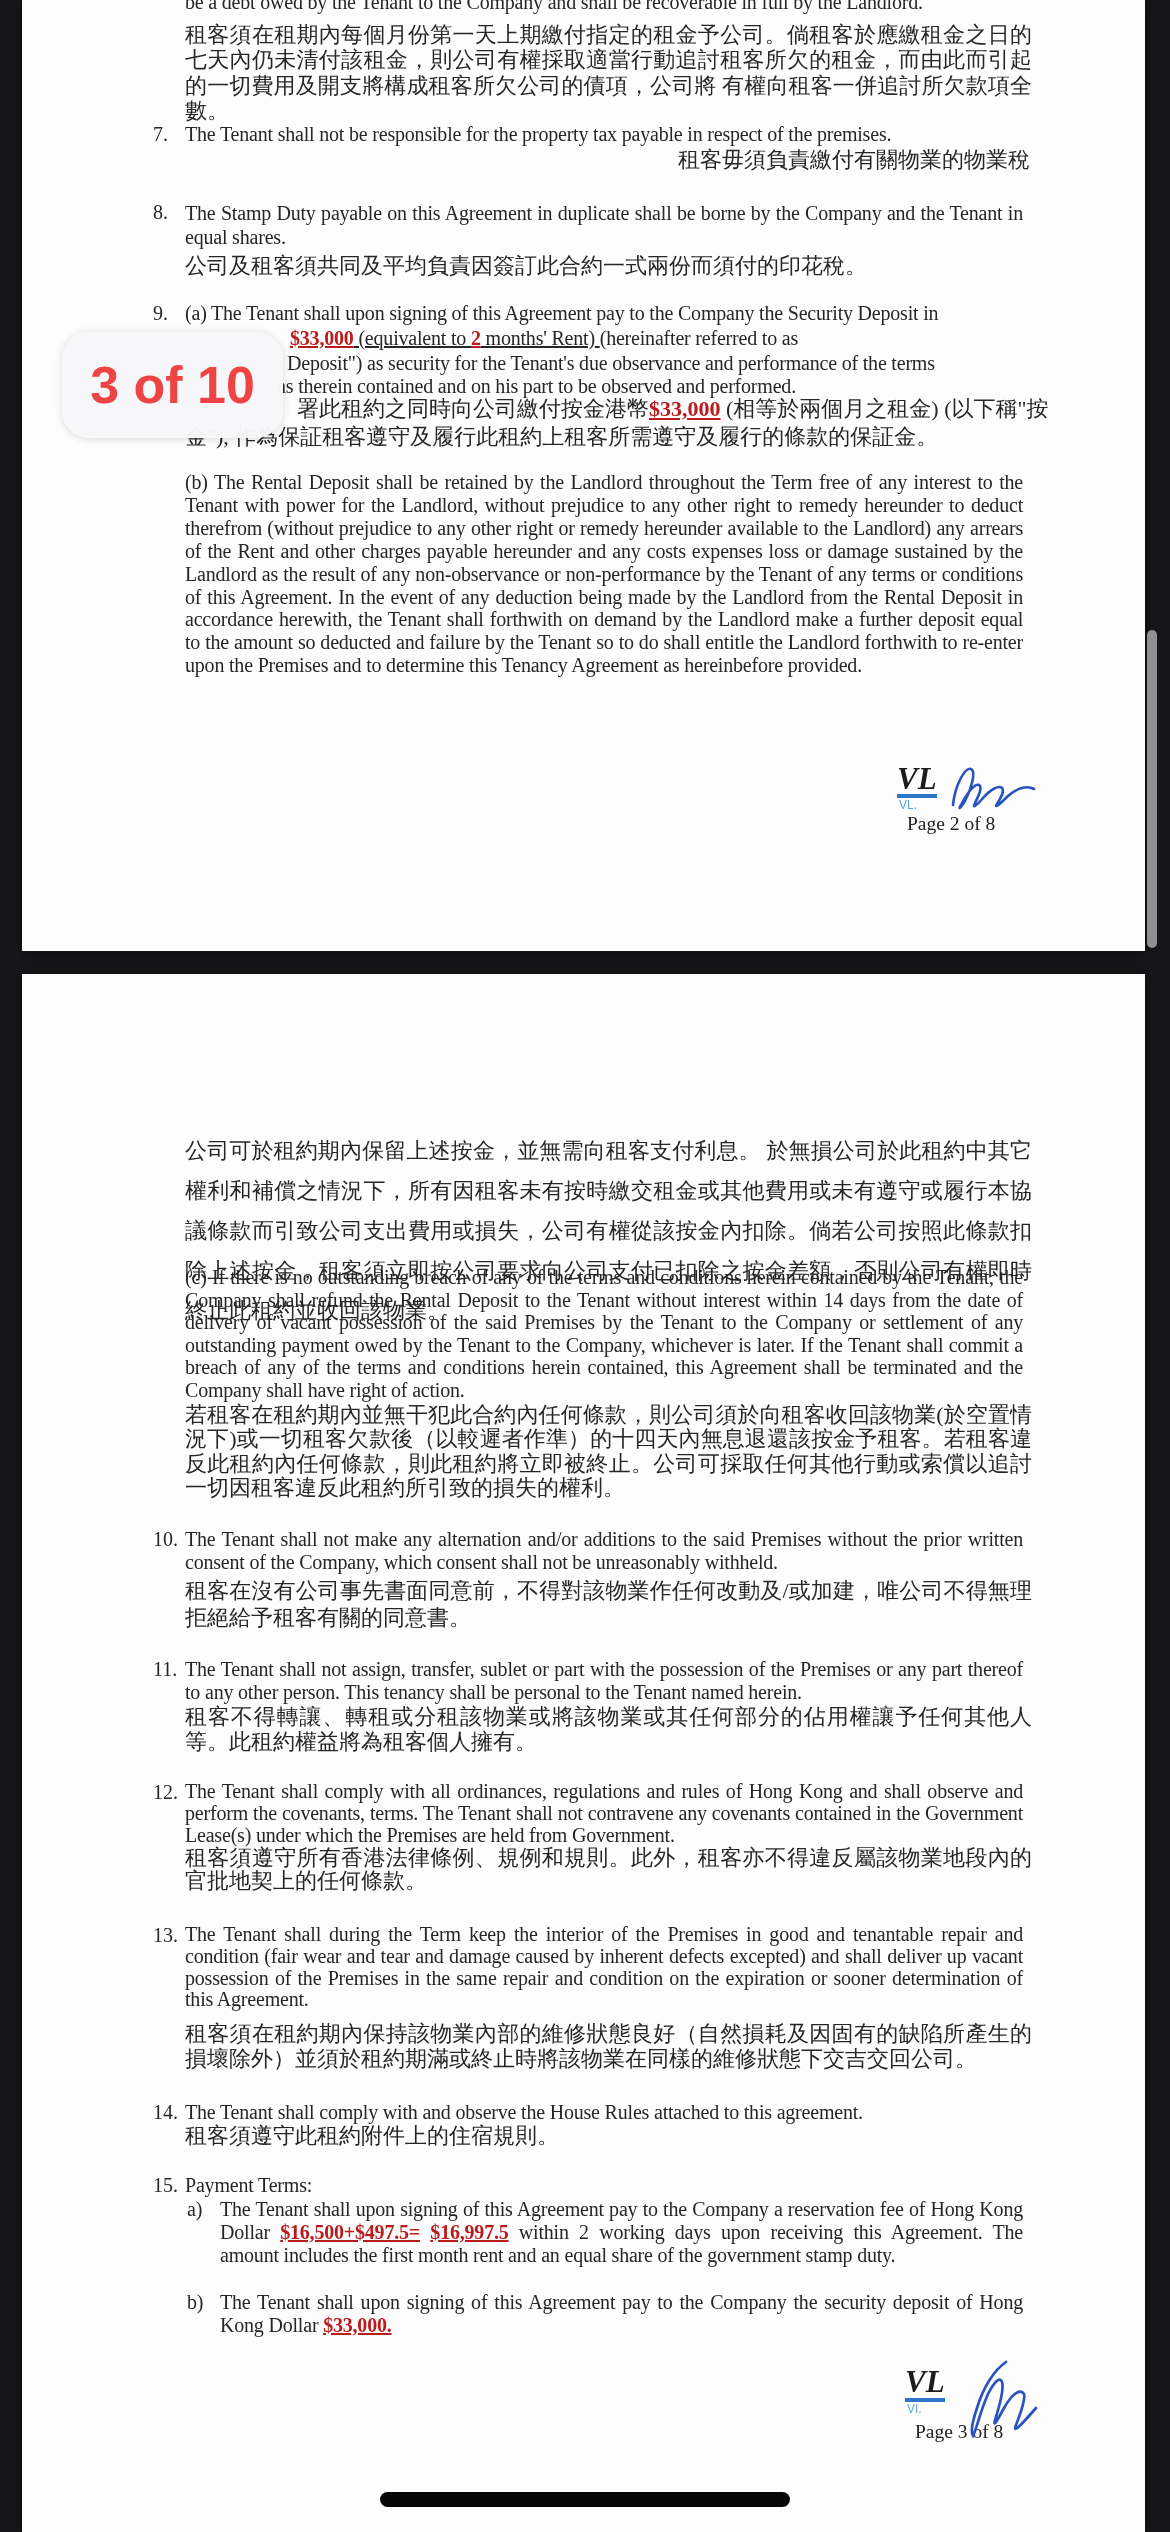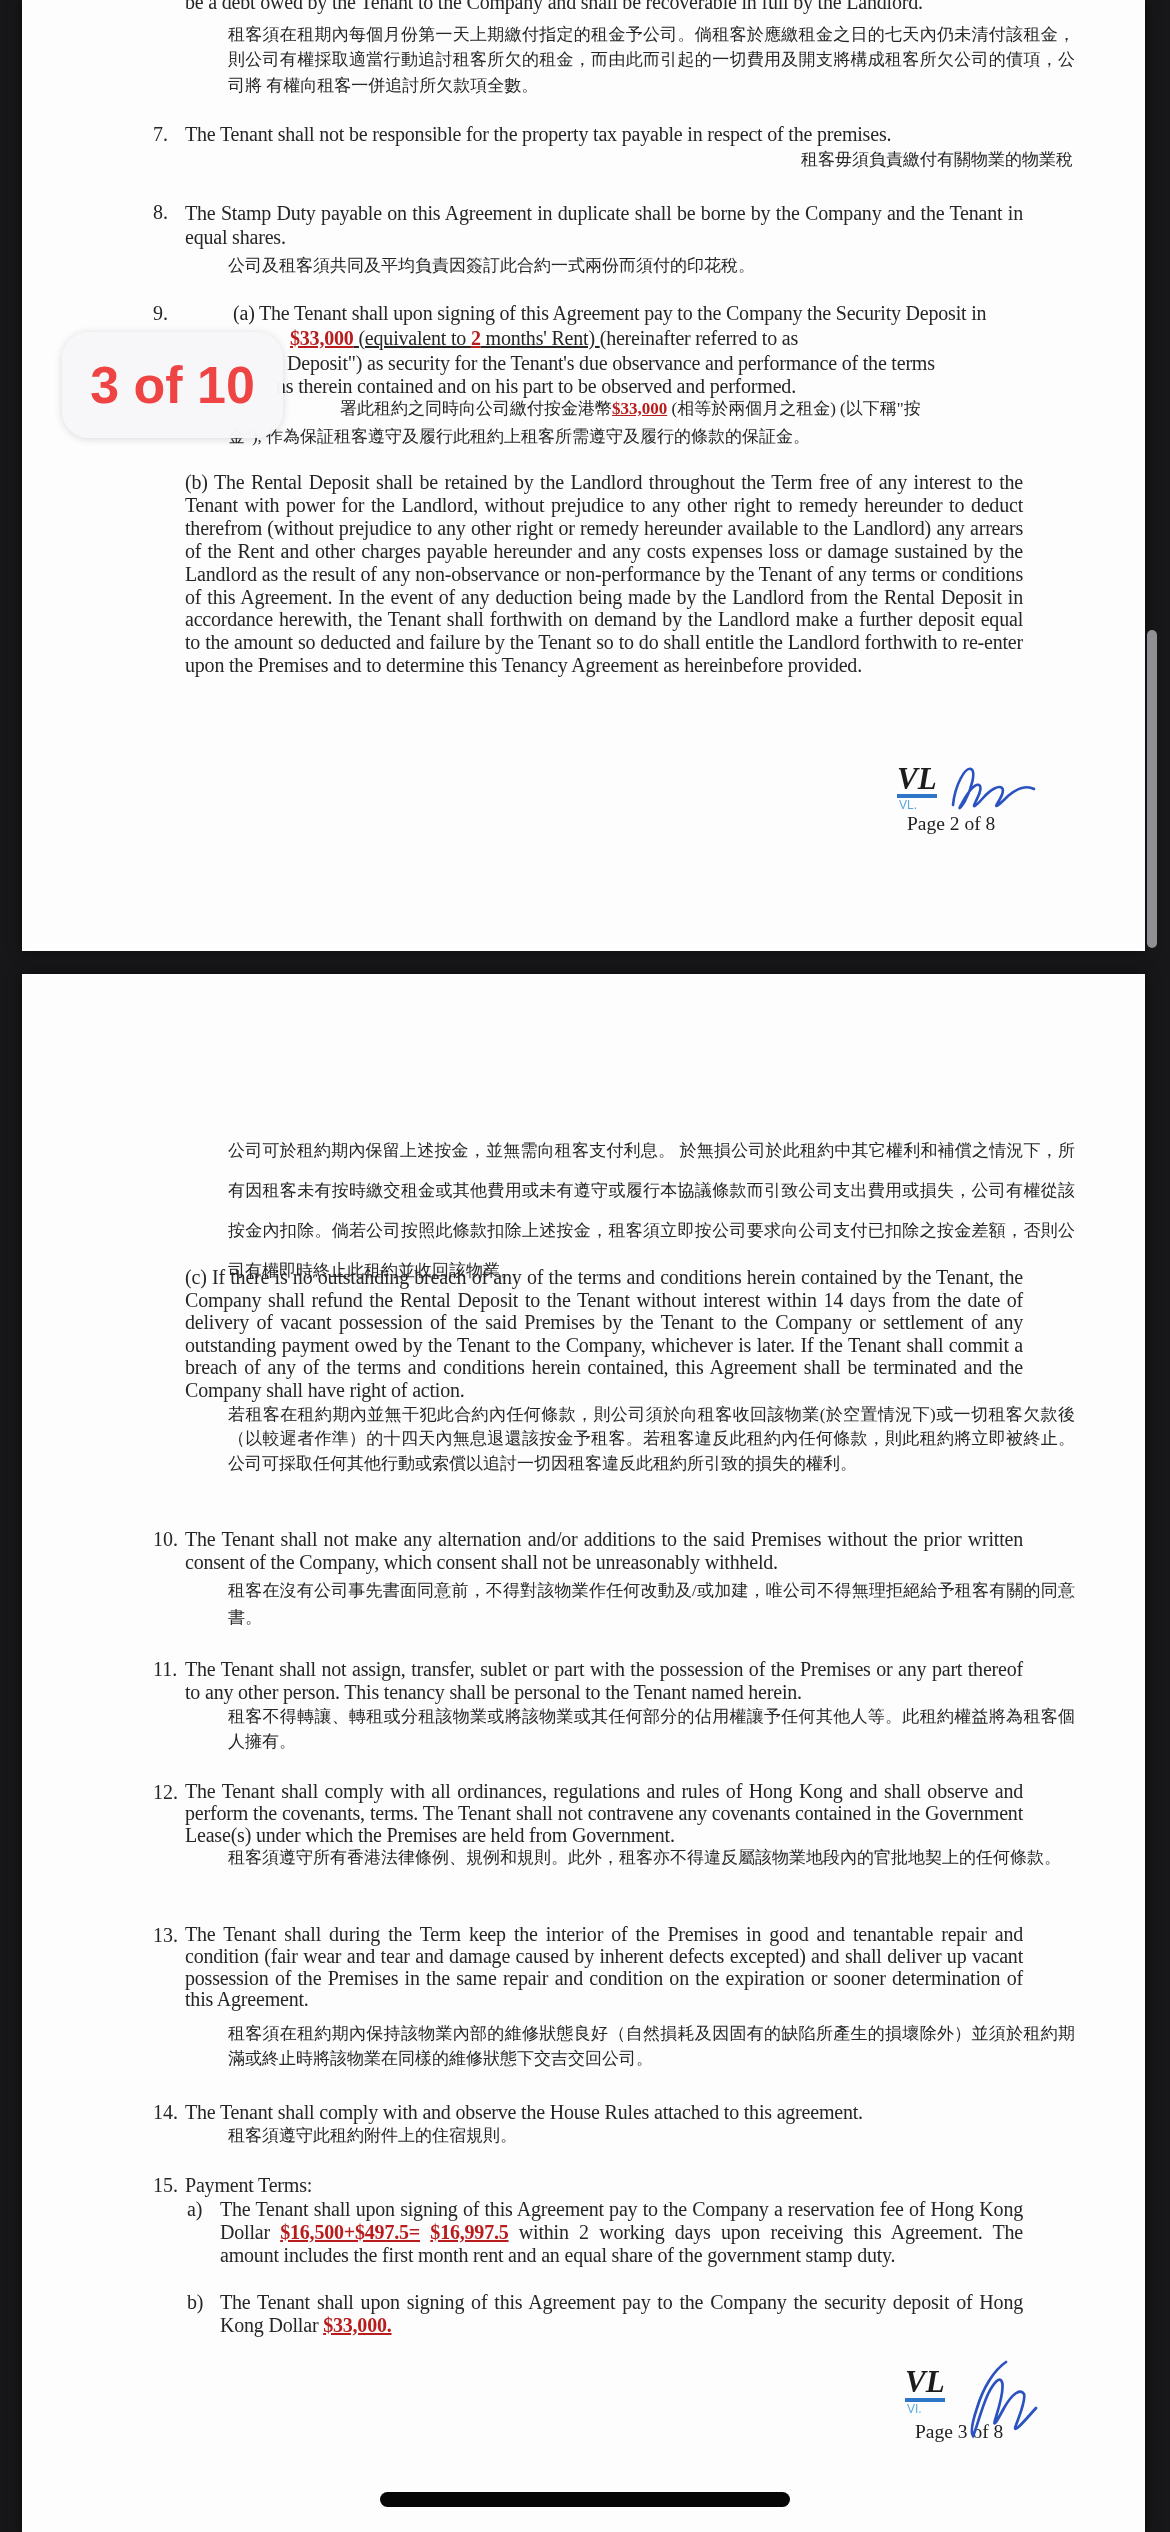--- a/index.html
+++ b/index.html
@@ -5,21 +5,21 @@
   html,body{margin:0;padding:0;background:#17171a;}
   body{width:1170px;height:2532px;overflow:hidden;position:relative;
        font-family:"Liberation Serif",serif;}
   .screen{position:absolute;inset:0;width:1170px;height:2532px;background:#17171a;}
   .page{position:absolute;left:22px;width:1123px;background:#fdfdfd;
         box-shadow:0 0 12px rgba(0,0,0,0.55);}
   #page2{top:0;height:951px;}
   #page3{top:974px;height:1558px;}
   .blk{position:absolute;color:#262626;}
   .en{font-family:"Liberation Serif",serif;font-size:20px;letter-spacing:-0.2px;line-height:23px;}
-  .zh{font-family:"Liberation Serif","DejaVu Sans",serif;font-size:17px;line-height:26px;margin-left:43px;}
+  .zh{font-family:"Liberation Serif","DejaVu Sans",serif;font-size:22px;line-height:26px;}
   .jt{text-align:justify;}
   .num{font-family:"Liberation Serif",serif;font-size:20px;}
   .lnk{color:#b91c1c;text-decoration:underline;font-weight:bold;}
   .u{text-decoration:underline;}
   .badge{position:absolute;left:62px;top:332px;width:221px;height:106px;border-radius:27px;
          background:rgba(247,247,249,0.97);box-shadow:0 1px 8px rgba(0,0,0,0.15);
          display:flex;align-items:center;justify-content:center;z-index:50;}
   .badge span{font-family:"Liberation Sans",sans-serif;font-size:52px;font-weight:700;color:#ef4444;}
   .scrollbar{position:absolute;left:1147px;top:630px;width:10px;height:318px;border-radius:5px;
              background:#8f8f94;z-index:40;}
@@ -45,21 +45,21 @@
 
     <div class="blk num" style="top:123px;left:131px;">7.</div>
     <div class="blk en" style="top:123px;left:163px;width:845px;">The Tenant shall not be responsible for the property tax payable in respect of the premises.</div>
     <div class="blk zh" style="top:147px;left:163px;width:845px;text-align:right;">租客毋須負責繳付有關物業的物業稅</div>
 
     <div class="blk num" style="top:201px;left:131px;">8.</div>
     <div class="blk en jt" style="top:201px;left:163px;width:838px;line-height:24px;">The Stamp Duty payable on this Agreement in duplicate shall be borne by the Company and the Tenant in equal shares.</div>
     <div class="blk zh" style="top:253px;left:163px;width:845px;">公司及租客須共同及平均負責因簽訂此合約一式兩份而須付的印花稅。</div>
 
     <div class="blk num" style="top:302px;left:131px;">9.</div>
-    <div class="blk en" style="top:302px;left:163px;width:845px;margin-left:48px;">(a) The Tenant shall upon signing of this Agreement pay to the Company the Security Deposit in</div>
+    <div class="blk en" style="top:302px;left:163px;width:845px;">(a) The Tenant shall upon signing of this Agreement pay to the Company the Security Deposit in</div>
 
     <div class="blk en" style="top:327px;left:163px;width:845px;padding-left:105px;">
       <span class="lnk">$33,000</span><span class="u"> (equivalent to </span><span class="lnk">2</span><span class="u"> months' Rent) </span><span>(hereinafter referred to as</span>
     </div>
 
     <div class="blk en" style="top:352px;left:163px;width:845px;padding-left:102px;">Deposit") as security for the Tenant's due observance and performance of the terms</div>
     <div class="blk en" style="top:375px;left:163px;width:845px;padding-left:91px;">ns therein contained and on his part to be observed and performed.</div>
 
     <div class="blk zh" style="top:396px;left:163px;width:860px;padding-left:112px;">
       <span>署此租約之同時向公司繳付按金港幣</span><span class="lnk">$33,000</span><span> (相等於兩個月之租金) (以下稱"按</span>

